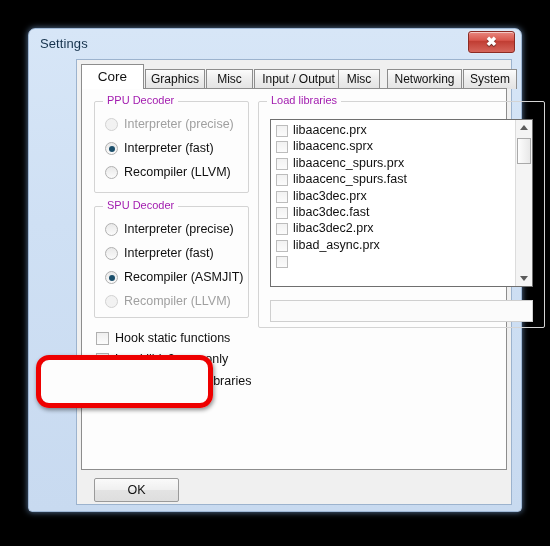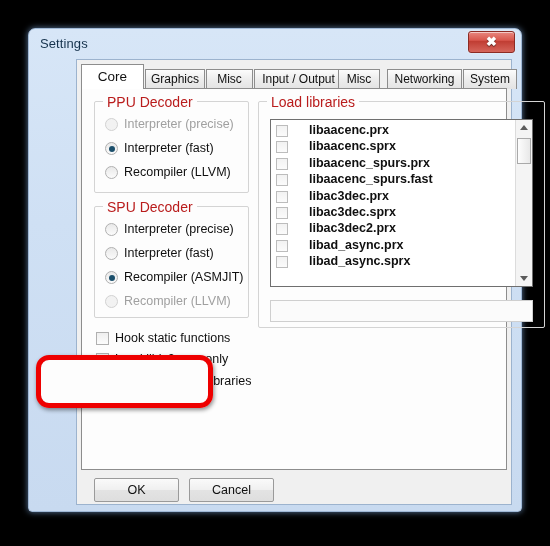--- a/index.html
+++ b/index.html
@@ -134,22 +134,22 @@
     border-radius: 2px;
     box-sizing: border-box;
     background: transparent;
   }
   .groupbox > .gb-title {
     position: absolute;
     top: -8px;
     left: 8px;
     background: #fdfdfd;
     padding: 0 4px;
-    font-size: 14px;
-    color: #b91c1c;
+    font-size: 11px;
+    color: #a21caf;
     white-space: nowrap;
   }
 
   
   .radio-row {
     position: absolute;
     left: 10px;
     height: 18px;
     font-size: 12.5px;
     color: #101010;
@@ -234,21 +234,21 @@
     white-space: nowrap;
   }
   .lib-cb {
     position: absolute;
     left: 1px; top: 2px;
     width: 12px; height: 12px;
     background: linear-gradient(to bottom, #f2f2f2, #fbfbfb);
     border: 1px solid #bcbcbc;
     box-sizing: border-box;
   }
-  .lib-text { position: absolute; left: 34px; top: 0px; font-weight: bold; }
+  .lib-text { position: absolute; left: 18px; top: 0px; }
 
   
   #lib-scroll {
     position: absolute;
     right: 0; top: 0; bottom: 0;
     width: 17px;
     background: #f4f4f4;
     border-left: 1px solid #dcdcdc;
     box-sizing: border-box;
     cursor: pointer;
@@ -435,47 +435,45 @@
               <div class="lib-row">
                 <span class="lib-cb"></span>
                 <span class="lib-text">libaacenc_spurs.fast</span>
               </div>
               <div class="lib-row">
                 <span class="lib-cb"></span>
                 <span class="lib-text">libac3dec.prx</span>
               </div>
               <div class="lib-row">
                 <span class="lib-cb"></span>
-                <span class="lib-text">libac3dec.sprx</span>
+                <span class="lib-text">libac3dec.fast</span>
               </div>
               <div class="lib-row">
                 <span class="lib-cb"></span>
                 <span class="lib-text">libac3dec2.prx</span>
               </div>
               <div class="lib-row">
                 <span class="lib-cb"></span>
                 <span class="lib-text">libad_async.prx</span>
               </div>
               <div class="lib-row">
                 <span class="lib-cb"></span>
-                <span class="lib-text">libad_async.sprx</span>
               </div>
             </div>
           <div id="lib-scroll">
             <div class="sb-arrow up"></div>
             <div id="sb-thumb"></div>
             <div class="sb-arrow down"></div>
           </div>
         </div>
 
         <input id="lib-filter" type="text" style="left: 188px; top: 211px; width: 263px; height: 22px;" placeholder="">
 
       </div>
 
       <div class="dlg-button" style="left:17px; top:418px; width:85px;">OK</div>
-      <div class="dlg-button" style="left:112px; top:418px; width:85px;">Cancel</div>
 
     </div>
   </div>
 </div>
 
 <div id="annotation-fill"></div>
 <div id="annotation"></div>
 
 </body></html>

